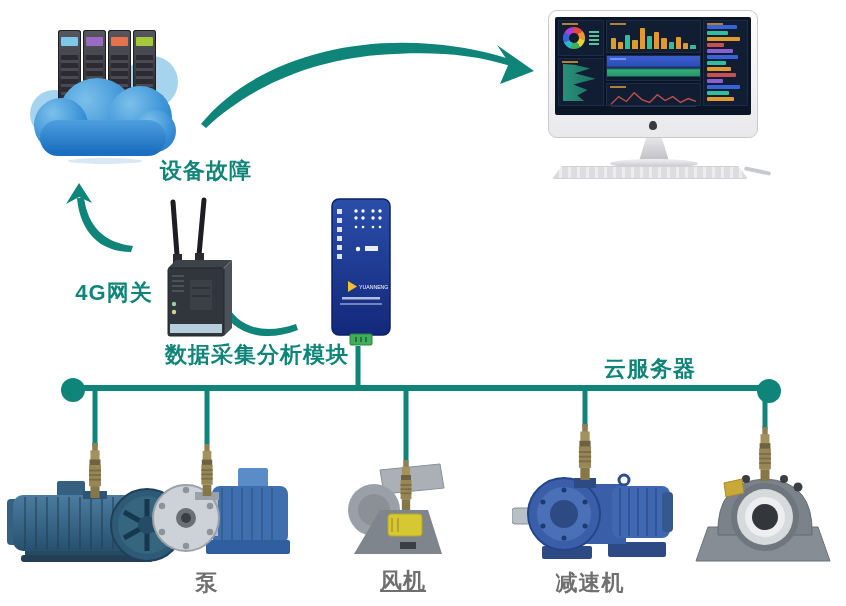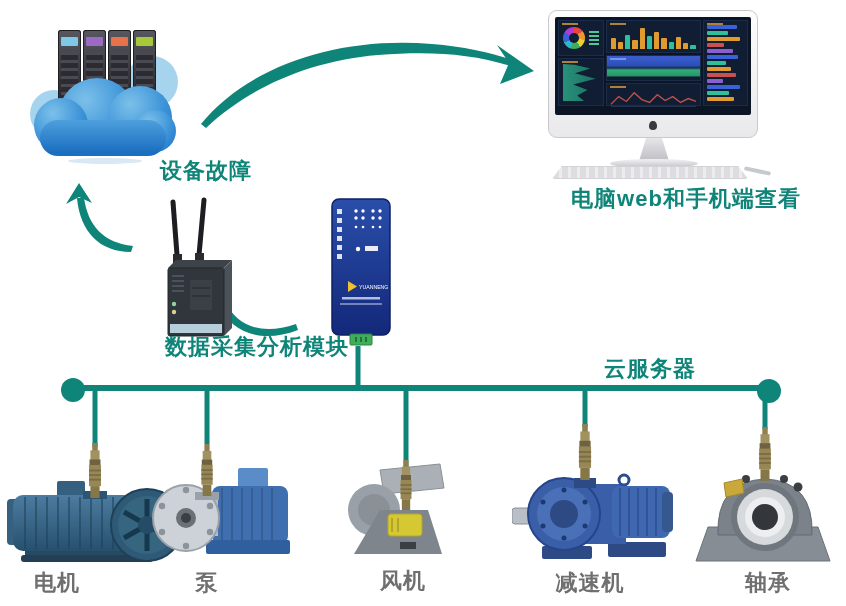--- a/index.html
+++ b/index.html
@@ -207,21 +207,20 @@
       </div>
     </div>
     <div class="chin">
       <div class="apple-logo"></div>
     </div>
   </div>
   <div class="abs imac-stand"></div>
   <div class="abs imac-base"></div>
   <div class="abs keyboard"></div>
   <div class="abs pen"></div>
-  <div class="tlabel" style="left:566px;top:184px;width:240px;">电脑web和手机端查看</div>
 
   <svg class="abs gateway" width="100" height="145" viewBox="0 0 100 145">
     <path d="M20 72 L15 6" stroke="#1d1d22" stroke-width="5" stroke-linecap="round"></path>
     <path d="M40 70 L46 4" stroke="#1d1d22" stroke-width="5" stroke-linecap="round"></path>
     <rect x="15" y="58" width="9" height="13" fill="#2a2a30"></rect>
     <rect x="37" y="57" width="9" height="13" fill="#2a2a30"></rect>
     <polygon points="10,72 18,64 74,64 66,72" fill="#3e434a"></polygon>
     <polygon points="66,72 74,64 74,132 66,140" fill="#4c525a"></polygon>
     <rect x="10" y="72" width="56" height="68" rx="2" fill="#31363c" stroke="#22262b"></rect>
     <g stroke="#565c64" stroke-width="1.5">
@@ -230,20 +229,21 @@
       <line x1="14" y1="90" x2="26" y2="90"></line>
         <line x1="14" y1="95" x2="26" y2="95"></line>
     </g>
     <rect x="32" y="84" width="22" height="30" fill="#3a4046"></rect>
     <line x1="34" y1="92" x2="52" y2="92" stroke="#2a2f34" stroke-width="1.5"></line>
     <line x1="34" y1="100" x2="52" y2="100" stroke="#2a2f34" stroke-width="1.5"></line>
     <circle cx="16" cy="108" r="2.2" fill="#8fd4a0"></circle>
     <circle cx="16" cy="116" r="2.2" fill="#d4d48f"></circle>
     <rect x="12" y="128" width="52" height="9" fill="#b6cddb"></rect>
   </svg>
+  <div class="tlabel" style="left:64px;top:278px;width:100px;">4G网关</div>
 
   <svg class="abs module" width="66" height="150" viewBox="0 0 66 150">
     <defs>
       <linearGradient id="gmod" x1="0" y1="0" x2="0" y2="1">
         <stop offset="0" stop-color="#2a4eaa"></stop>
           <stop offset="1" stop-color="#13287a"></stop>
       </linearGradient>
     </defs>
     <rect x="4" y="2" width="58" height="136" rx="7" fill="url(#gmod)" stroke="#0e2166" stroke-width="1.5"></rect>
     <g fill="#ffffff" opacity="0.85">
@@ -272,21 +272,21 @@
     </g>
     <polygon points="20,84 29,89.5 20,95" fill="#f0c030"></polygon>
     <text x="31" y="92" font-size="5.2" fill="#ffffff" font-family="Liberation Sans, sans-serif">YUANNENG</text>
     <rect x="14" y="100" width="38" height="2.5" fill="#cfd8f0" opacity="0.85"></rect>
     <rect x="12" y="106" width="42" height="2" fill="#cfd8f0" opacity="0.5"></rect>
     <rect x="22" y="137" width="22" height="11" rx="1" fill="#3fae5a" stroke="#2d8544"></rect>
     <line x1="28" y1="140" x2="28" y2="145" stroke="#1e5c30" stroke-width="1.5"></line>
     <line x1="33" y1="140" x2="33" y2="145" stroke="#1e5c30" stroke-width="1.5"></line>
     <line x1="38" y1="140" x2="38" y2="145" stroke="#1e5c30" stroke-width="1.5"></line>
   </svg>
-  <div class="tlabel" style="left:162px;top:332px;width:190px;">数据采集分析模块</div>
+  <div class="tlabel" style="left:162px;top:340px;width:190px;">数据采集分析模块</div>
 
   <div class="tlabel" style="left:600px;top:354px;width:100px;">云服务器</div>
 
   <svg class="equip eq-motor" width="195" height="128" viewBox="0 0 195 128">
     <defs>
         <linearGradient id="gmot" x1="0" y1="0" x2="0" y2="1">
       <stop offset="0" stop-color="#4c7ca0"></stop>
           <stop offset="1" stop-color="#27506e"></stop>
         </linearGradient>
       </defs>
@@ -400,19 +400,17 @@
         <circle cx="96" cy="54" r="4"></circle>
     </g>
     <circle cx="77" cy="92" r="34" fill="#6f767e"></circle>
     <circle cx="77" cy="92" r="28" fill="#d7dadd"></circle>
     <circle cx="77" cy="92" r="20" fill="#eceef0"></circle>
     <circle cx="77" cy="92" r="13" fill="#33373c"></circle>
     <polygon points="36,58 54,54 56,68 38,72" fill="#c9a93a" stroke="#a8882a"></polygon>
     <use href="#sensor" x="67" y="2" width="20" height="54"></use>
   </svg>
 
-  <div class="glabel" style="left:17px;top:568px;width:80px;">电机</div>
   <div class="glabel" style="left:167px;top:568px;width:80px;">泵</div>
-  <div class="glabel" style="left:363px;top:566px;width:80px;">风机</div>
+  <div class="glabel" style="left:363px;top:566px;width:80px;text-decoration:underline;">风机</div>
   <div class="glabel" style="left:540px;top:568px;width:100px;">减速机</div>
-  <div class="glabel" style="left:728px;top:568px;width:80px;">轴承</div>
 
 </div>
 
 </body></html>

